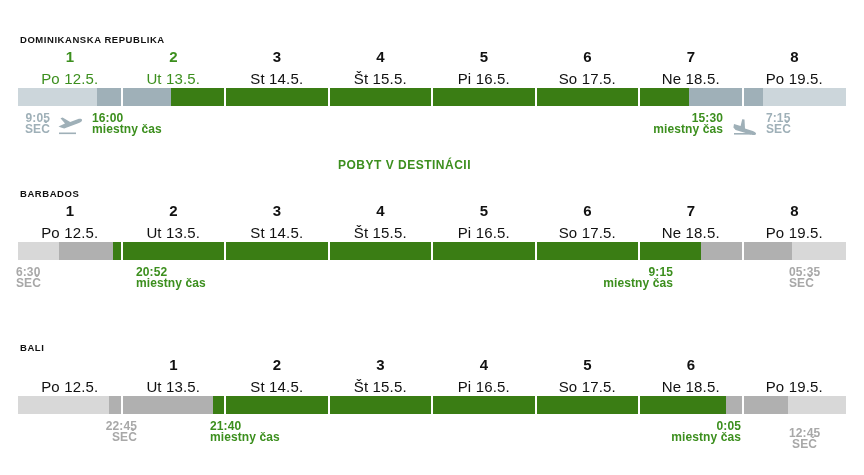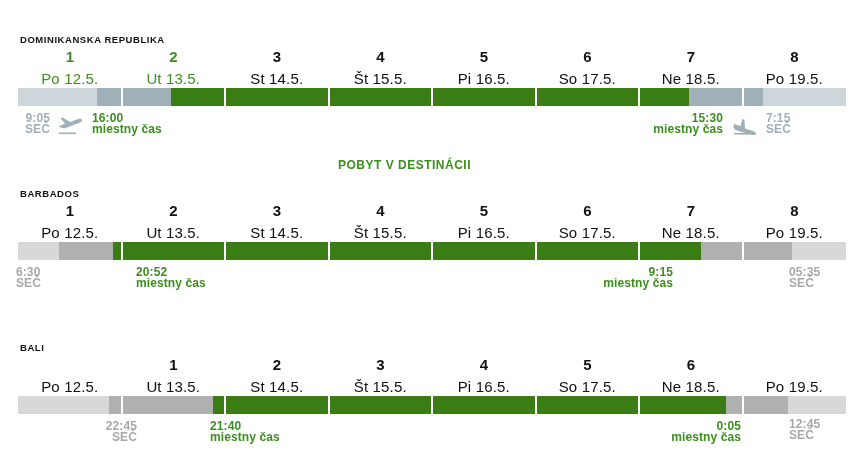--- a/index.html
+++ b/index.html
@@ -347,19 +347,19 @@
     <div class="ann green" style="left:210px; top:79px;">
       <span class="l1">21:40</span>
       <span class="l2">miestny čas</span>
     </div>
 
     <div class="ann green right" style="left:628px; top:79px; width:113px;">
       <span class="l1">0:05</span>
       <span class="l2">miestny čas</span>
     </div>
 
-    <div class="ann grey" style="left:789px; top:77px;">
+    <div class="ann grey" style="left:789px; top:86px;text-align:center;">
       <span class="l1">12:45</span>
       <span class="l2">SEČ</span>
     </div>
   </div>
 
 </div>
 
 </body></html>

